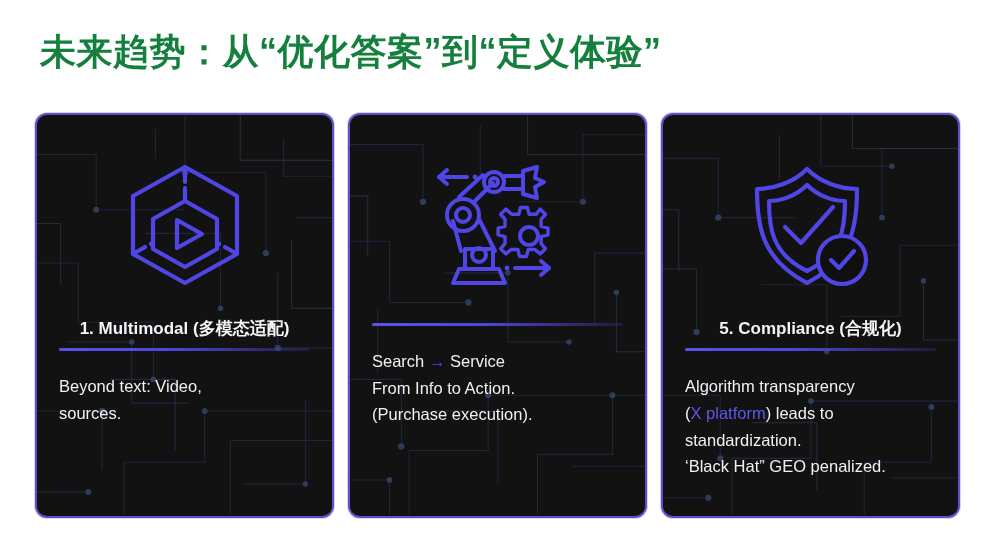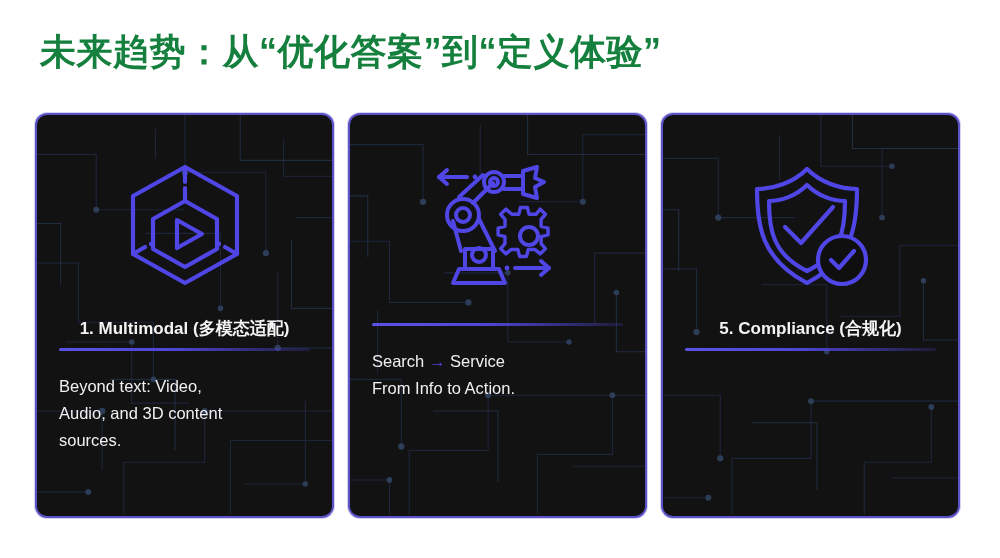--- a/index.html
+++ b/index.html
@@ -176,21 +176,20 @@
             </g>
             <path d="M53 58 L78 72 L53 86 Z" fill="none" stroke="#4f46e5" stroke-width="4.2" stroke-linejoin="round"></path>
           </svg>
         </div>
 
         <div class="card-heading">1. Multimodal (多模态适配)</div>
         <div class="divider"></div>
 
         <div class="card-body">
           <div>Beyond text: Video,</div>
-          <div>Audio, and 3D content</div>
           <div>sources.</div>
         </div>
       </div>
     </div>
 
     <div class="card">
       <svg class="circuit" viewBox="0 0 299 405" preserveAspectRatio="none">
         <g stroke="#2b3a63" stroke-width="1.1" fill="none" opacity="0.85">
           <path d="M0 30 H74 V88"></path>
           <path d="M299 20 H236 V88 H170"></path>
@@ -272,20 +271,21 @@
           </svg>
         </div>
 
         <div class="divider"></div>
 
         <div class="card-body">
           <div>
             <span>Search </span><span class="arrow">→</span><span> Service</span>
           </div>
           <div>From Info to Action.</div>
+          <div>(Purchase execution).</div>
         </div>
       </div>
     </div>
 
     <div class="card">
       <svg class="circuit" viewBox="0 0 299 405" preserveAspectRatio="none">
         <g stroke="#2b3a63" stroke-width="1.1" fill="none" opacity="0.85">
           <path d="M0 44 H56 V104 H134"></path>
           <path d="M299 34 H222 V104"></path>
           <path d="M160 0 V52 H232"></path>
@@ -335,17 +335,25 @@
             <g>
               <circle cx="93" cy="97" r="24" fill="#0f0f0f" stroke="#4f46e5" stroke-width="4.2"></circle>
               <path d="M82 97 L90 105 L105 88" fill="none" stroke="#4f46e5" stroke-width="4.2" stroke-linecap="round" stroke-linejoin="round"></path>
             </g>
           </svg>
         </div>
 
         <div class="card-heading">5. Compliance (合规化)</div>
         <div class="divider"></div>
 
+        <div class="card-body">
+          <div>Algorithm transparency</div>
+          <div>
+            <span>(</span><span class="accent">X platform</span><span>) leads to</span>
+          </div>
+          <div>standardization.</div>
+          <div>‘Black Hat” GEO penalized.</div>
+        </div>
       </div>
     </div>
 
   </div>
 </div>
 
 </body></html>

